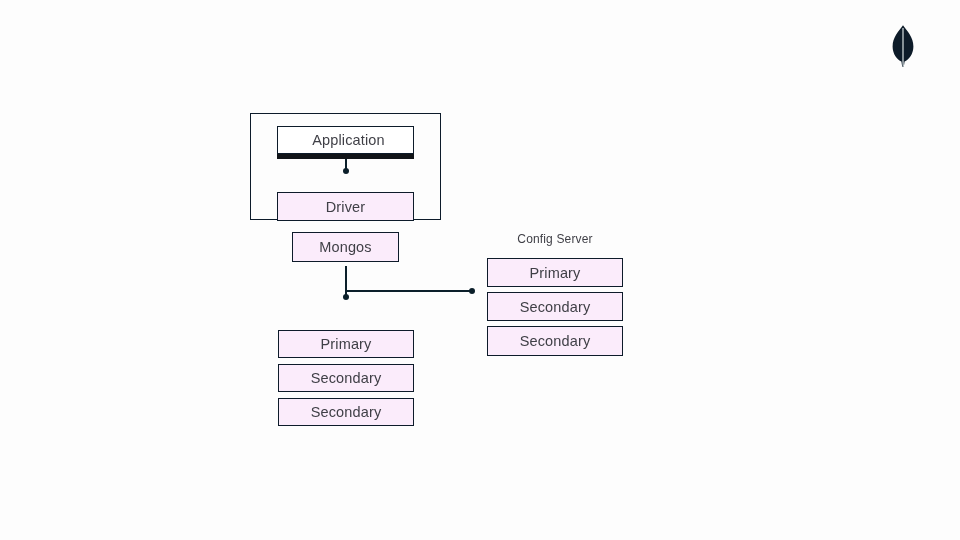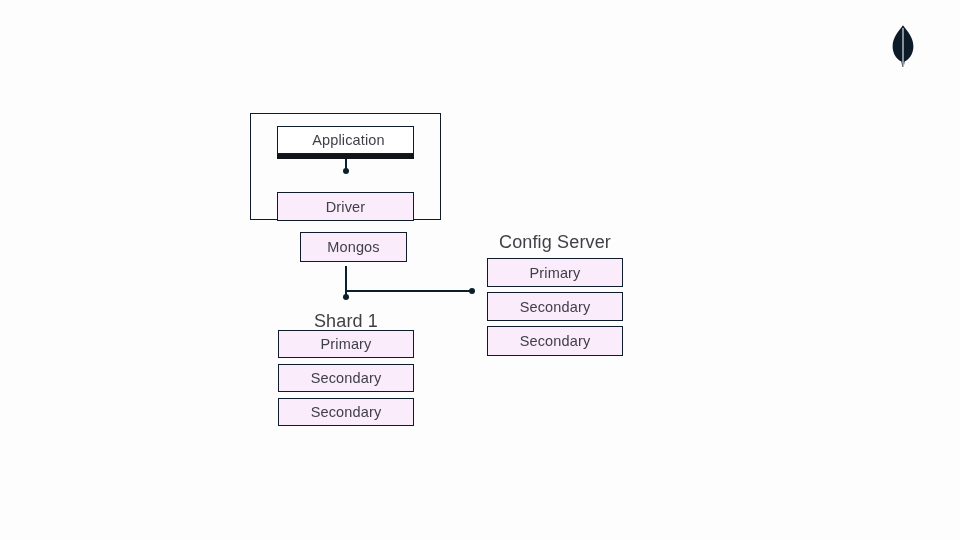--- a/index.html
+++ b/index.html
@@ -57,21 +57,21 @@
   .frame {
     position: absolute;
     box-sizing: border-box;
     border: 1.4px solid #0d1b2a;
     background: transparent;
   }
 
   
   .caption {
     position: absolute;
-    font-size: 18px;
+    font-size: 12px;
     color: #3f3f46;
     letter-spacing: 0.15px;
     white-space: nowrap;
     text-align: center;
   }
 
   
   .conn-v {
     position: absolute;
     width: 1.6px;
@@ -116,30 +116,29 @@
   </div>
   <div class="thick-underline" style="left:277px; top:154px; width:137px; height:5px;"></div>
 
   <div class="conn-v" style="left:345px; top:159px; height:14px;"></div>
   <div class="dot" style="left:342.5px; top:168px;"></div>
 
   <div class="node box" style="left:277px; top:192px; width:137px; height:29px;">
     <span>Driver</span>
   </div>
 
-  <div class="node box" style="left:300px; top:232px; width:107px; height:30px;">
+  <div class="node box" style="left:292px; top:232px; width:107px; height:30px;">
     <span>Mongos</span>
   </div>
 
   <div class="conn-v" style="left:345px; top:266px; height:32px;"></div>
   <div class="dot" style="left:342.5px; top:294px;"></div>
   <div class="conn-h" style="left:345px; top:290px; width:128px;"></div>
   <div class="dot" style="left:469px; top:287.5px;"></div>
 
-  <div class="caption" style="left:278px; top:311px; width:136px;">Shard 1</div>
 
   <div class="node box" style="left:278px; top:330px; width:136px; height:28px;">
     <span>Primary</span>
   </div>
   <div class="node box" style="left:278px; top:364px; width:136px; height:28px;">
     <span>Secondary</span>
   </div>
   <div class="node box" style="left:278px; top:398px; width:136px; height:28px;">
     <span>Secondary</span>
   </div>

